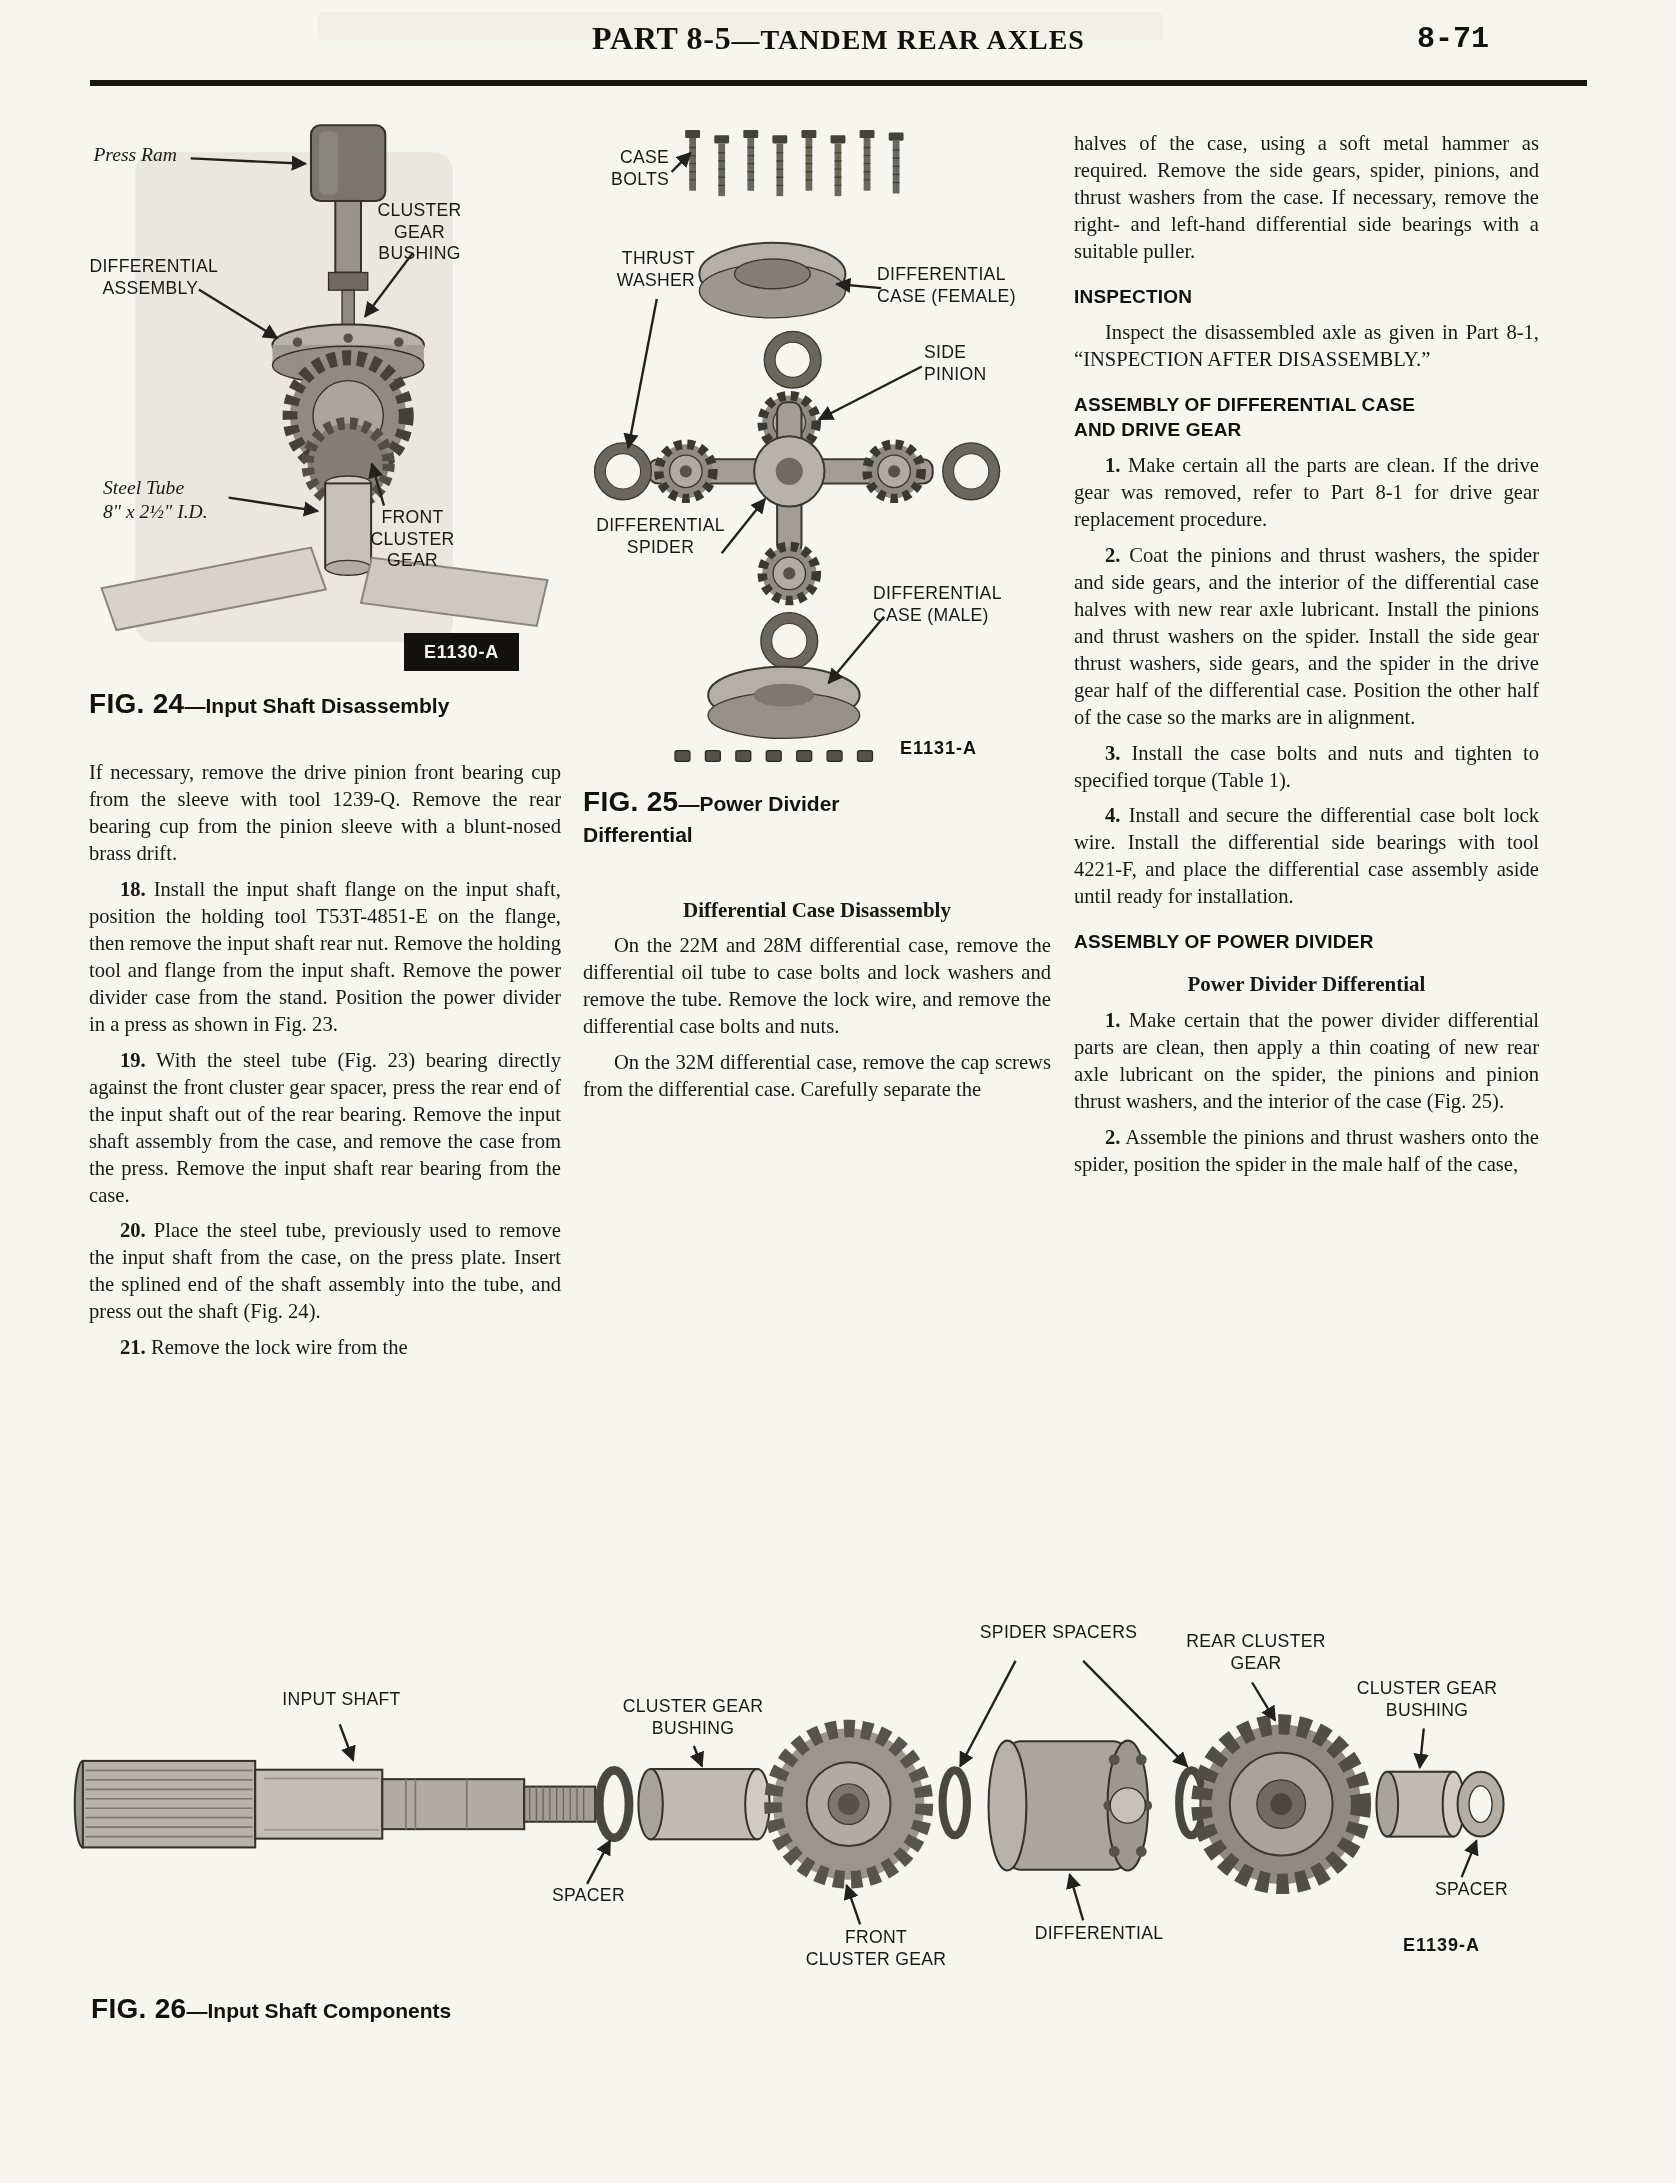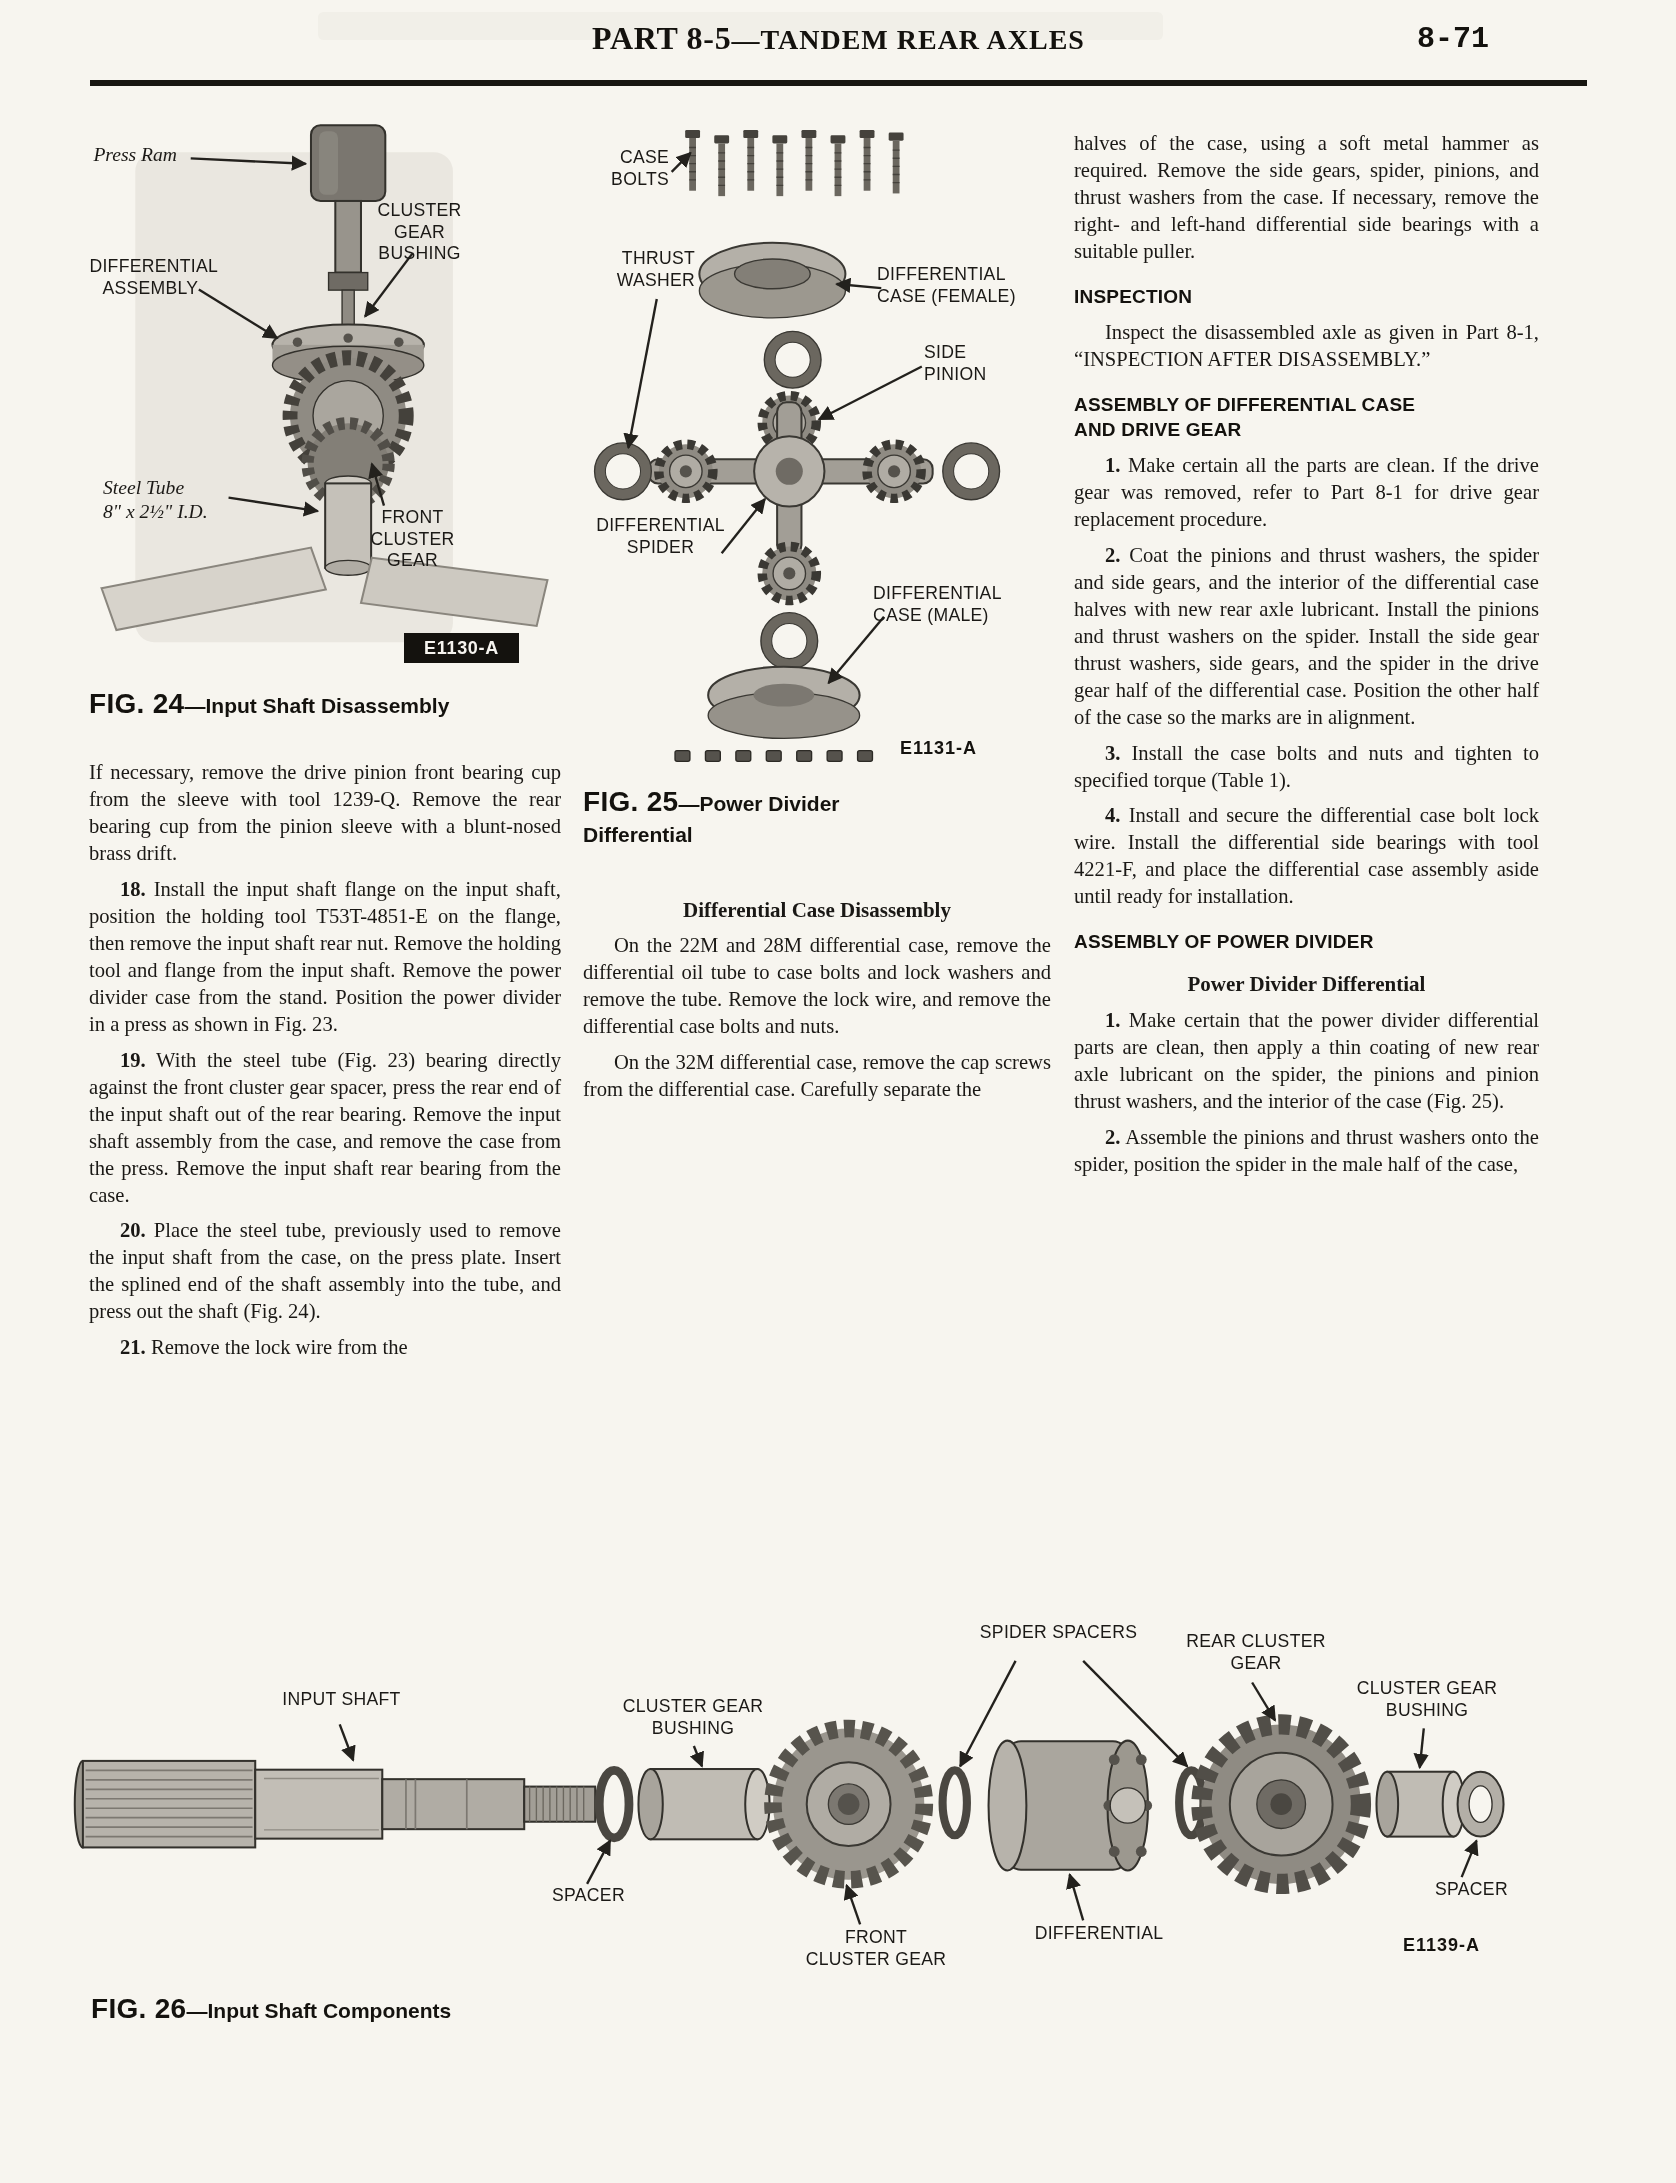--- a/index.html
+++ b/index.html
@@ -99,21 +99,21 @@
   </svg>
   <span class="fig-label serif-label" style="left:5.4px; top:28px;">Press Ram</span>
   <span class="fig-label lbl-center" style="left:262px; top:85px; width:139px;">CLUSTER GEAR
 BUSHING</span>
   <span class="fig-label lbl-center" style="left:1.4px; top:141px; width:122px;">DIFFERENTIAL
 ASSEMBLY</span>
   <span class="fig-label serif-label" style="left:15px; top:361px;">Steel Tube
 8" x 2½" I.D.</span>
   <span class="fig-label lbl-center" style="left:252px; top:392px; width:145px;">FRONT CLUSTER
 GEAR</span>
-  <div class="code-strip" style="left:316px; top:518px; width:115px; height:30px;">E1130-A</div>
+  <div class="code-strip" style="left:316px; top:518px; width:115px; height:38px;">E1130-A</div>
 </div>
 <div class="caption" style="left:89px; top:688px; width:473px;">
   <span class="num">FIG. 24</span><span class="ttl">—Input Shaft Disassembly</span>
 </div>
 
 <div class="fig" style="left:581px; top:115px; width:470px; height:666px;">
   <svg width="470" height="666" viewBox="0 0 695 985">
     <defs>
       <marker id="ah25" viewBox="0 0 10 10" refX="9" refY="5" markerWidth="6.5" markerHeight="6.5" orient="auto-start-reverse">
         <path d="M0,0 L10,5 L0,10 z" fill="#23211d"></path>

